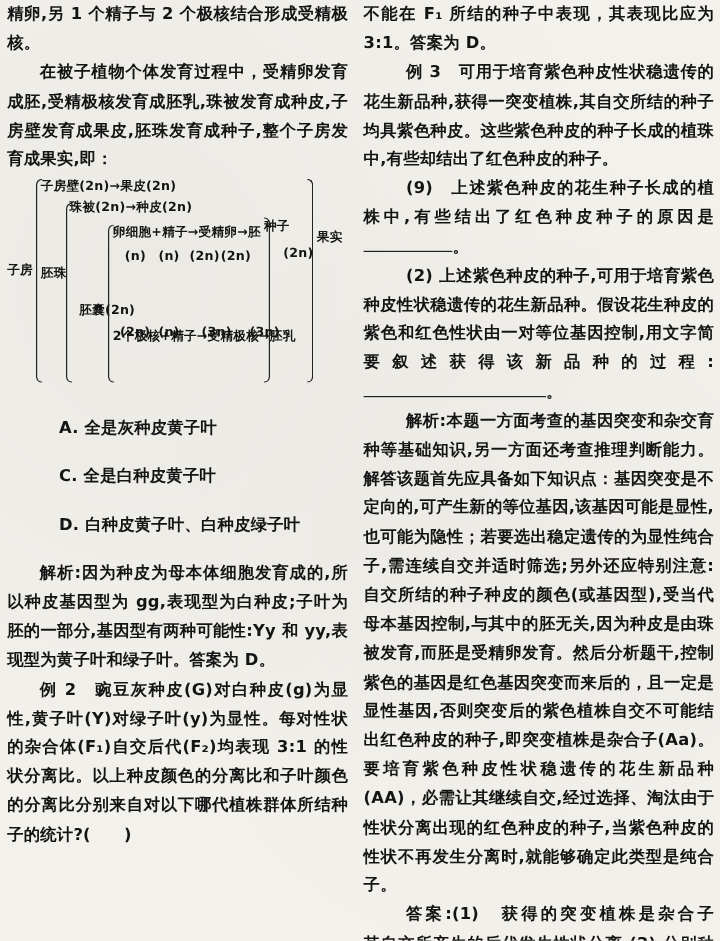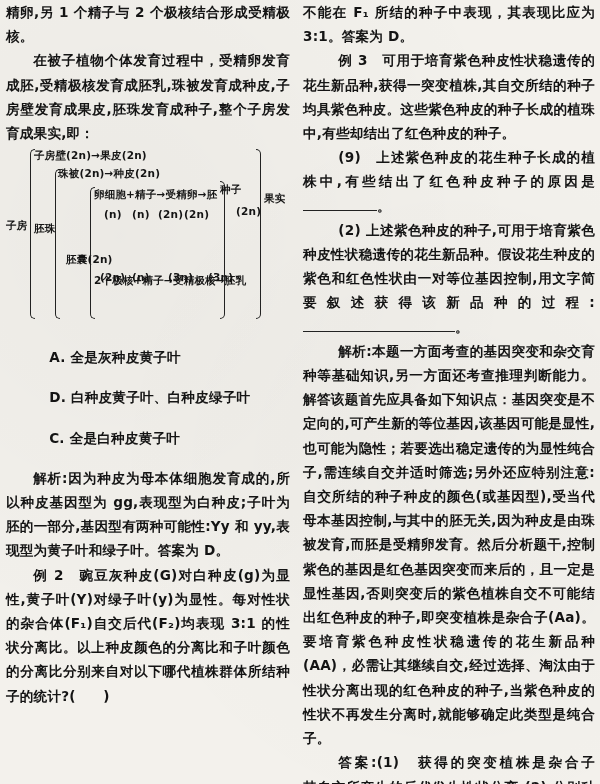--- a/index.html
+++ b/index.html
@@ -85,22 +85,22 @@
       <div class="brace-r" style="left:214px;top:34px;width:4px;height:136px;"></div>
       <span class="dn" style="left:214px;top:36px;">种子</span>
       <span class="dn" style="left:230px;top:58px;">(2n)</span>
 
       <div class="brace-r" style="left:250px;top:2px;width:4px;height:168px;"></div>
       <span class="dn" style="left:258px;top:45px;">果实</span>
     </div>
 
 
     <p class="opt">A. 全是灰种皮黄子叶</p>
+    <p class="opt">C. 全是白种皮黄子叶</p>
     <p class="opt">D. 白种皮黄子叶、白种皮绿子叶</p>
-    <p class="opt">C. 全是白种皮黄子叶</p>
     <p class="p ind"><span class="label">解析</span><span>:因为种皮为母本体细胞发育成的,所以种皮基因型为 gg,表现型为白种皮;子叶为胚的一部分,基因型有两种可能性:Yy 和 yy,表现型为黄子叶和绿子叶。答案为 D。</span></p>
 
     <p class="p ind"><span class="label">例 2</span>　<span>豌豆灰种皮(G)对白种皮(g)为显性,黄子叶(Y)对绿子叶(y)为显性。每对性状的杂合体(F₁)自交后代(F₂)均表现 3:1 的性状分离比。以上种皮颜色的分离比和子叶颜色的分离比分别来自对以下哪代植株群体所结种子的统计?(　　)</span></p>
 
   </div>
 
   <div class="col right">
     <p class="p">不能在 F₁ 所结的种子中表现，其表现比应为 3:1。答案为 D。</p>
     <p class="p ind-big"><span class="label">例 3</span>　<span>可用于培育紫色种皮性状稳遗传的花生新品种,获得一突变植株,其自交所结的种子均具紫色种皮。这些紫色种皮的种子长成的植珠中,有些却结出了红色种皮的种子。</span></p>
     <p class="p ind-big"><span>(9)　上述紫色种皮的花生种子长成的植株中,有些结出了红色种皮种子的原因是</span><span class="blank" style="width:74px;"></span><span>。</span></p>

